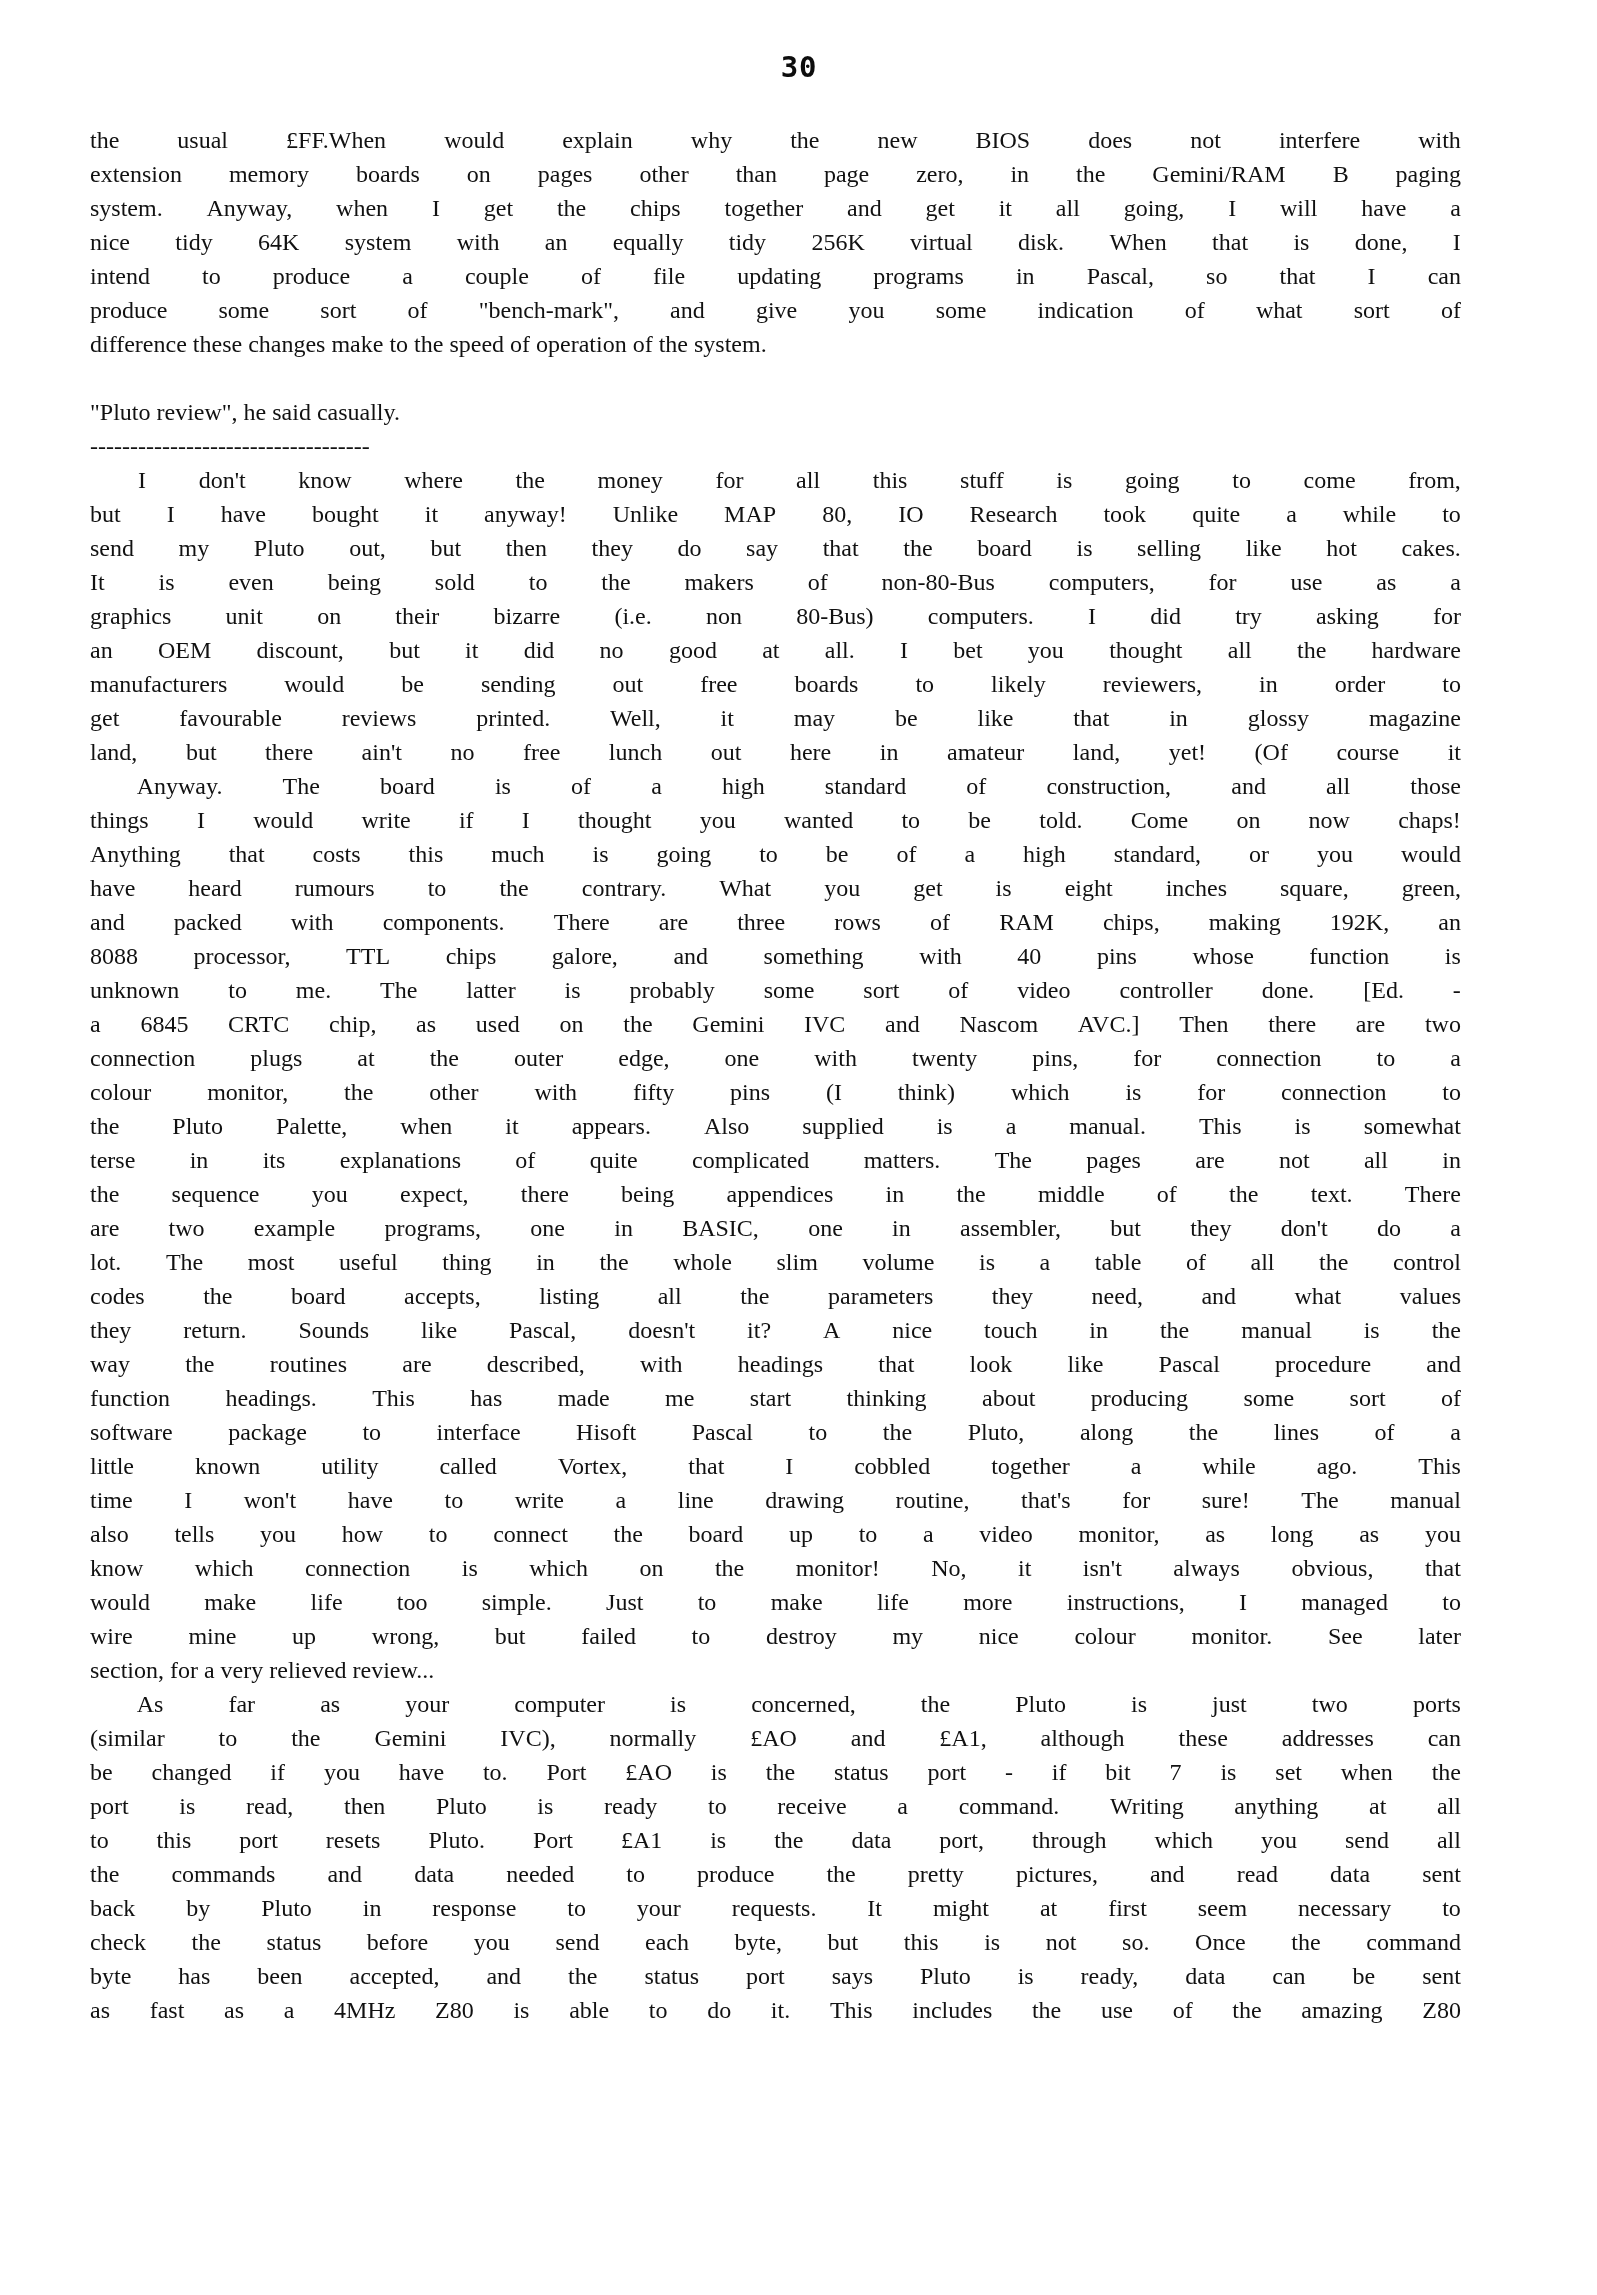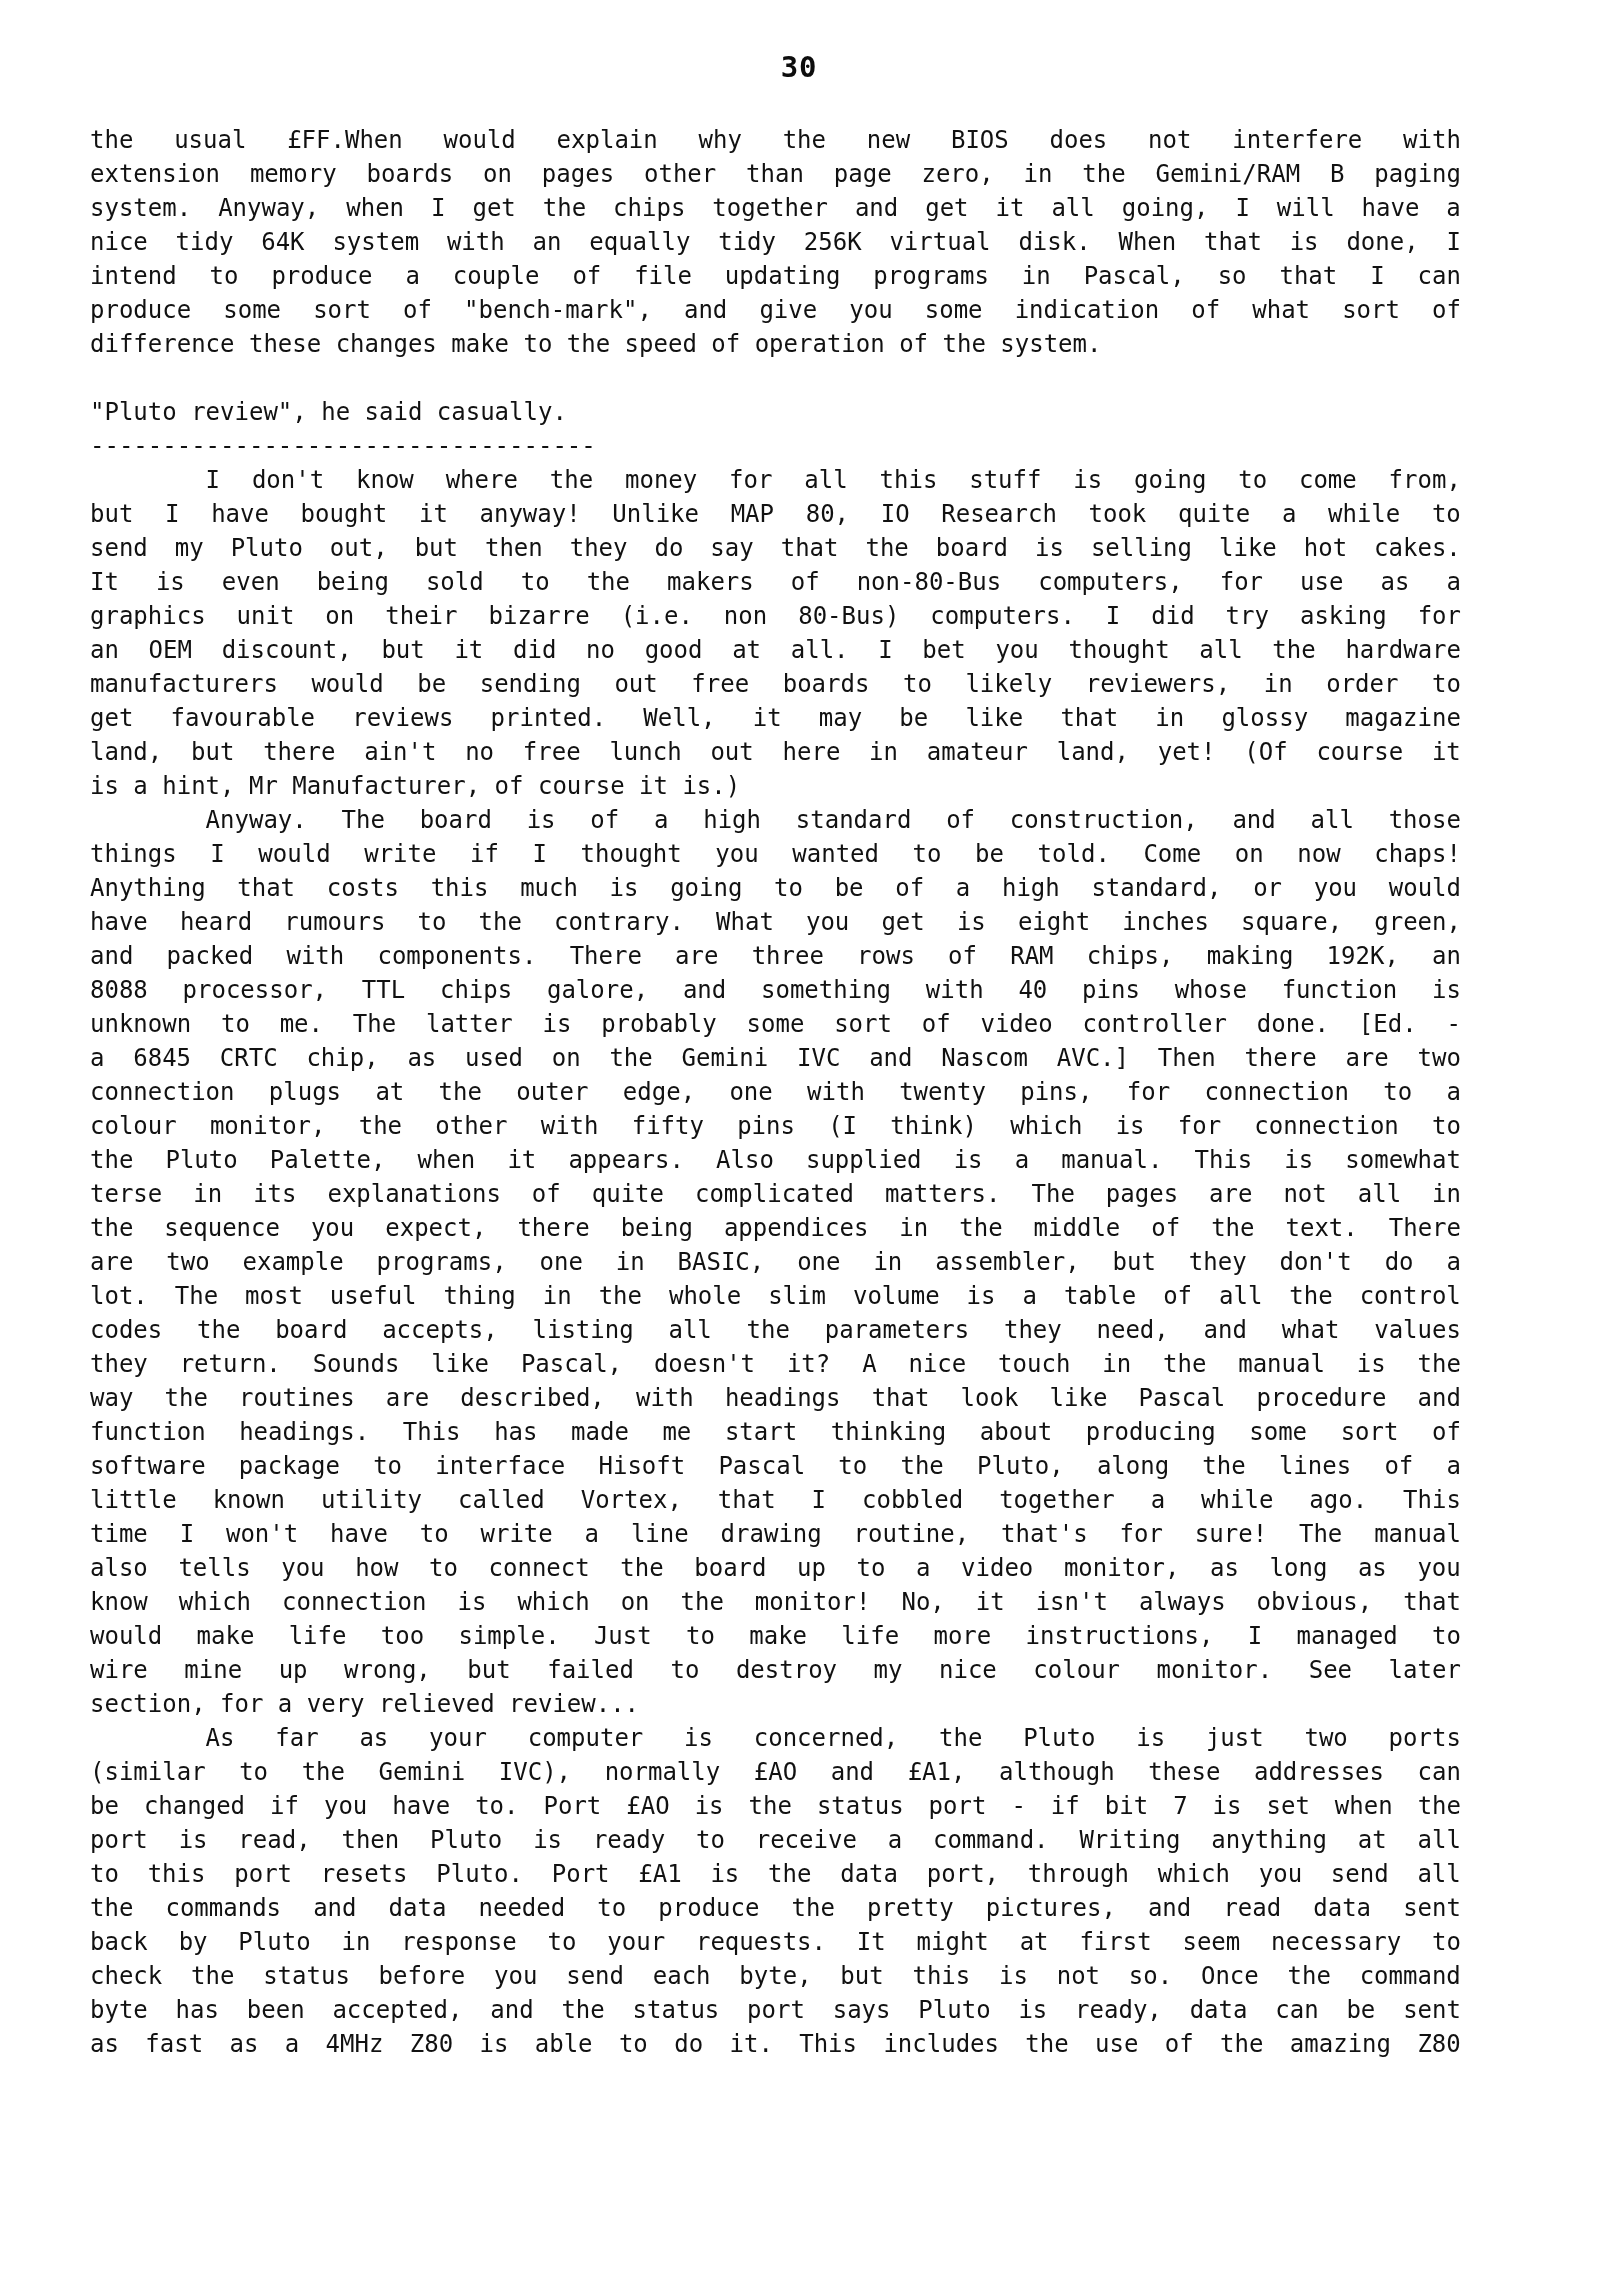--- a/index.html
+++ b/index.html
@@ -31,20 +31,21 @@
     font-size: 29px;
     font-weight: 700;
     letter-spacing: 0.7px;
     color: #0d0d0d;
   }
   .body-text {
     position: absolute;
     top: 123px;
     left: 90px;
     width: 1371px;
+    font-family: Liberation Serif, serif;
   }
   .line {
     display: flex;
     justify-content: space-between;
     font-size: 24px;
     line-height: 34px;
     height: 34px;
     white-space: pre;
     letter-spacing: 0px;
     color: #111111;
@@ -89,21 +90,20 @@
         <div class="rule-line">-----------------------------------</div>
         <div class="line"><span>        I</span><span>don't</span><span>know</span><span>where</span><span>the</span><span>money</span><span>for</span><span>all</span><span>this</span><span>stuff</span><span>is</span><span>going</span><span>to</span><span>come</span><span>from,</span></div>
         <div class="line"><span>but</span><span>I</span><span>have</span><span>bought</span><span>it</span><span>anyway!</span><span>Unlike</span><span>MAP</span><span>80,</span><span>IO</span><span>Research</span><span>took</span><span>quite</span><span>a</span><span>while</span><span>to</span></div>
         <div class="line"><span>send</span><span>my</span><span>Pluto</span><span>out,</span><span>but</span><span>then</span><span>they</span><span>do</span><span>say</span><span>that</span><span>the</span><span>board</span><span>is</span><span>selling</span><span>like</span><span>hot</span><span>cakes.</span></div>
         <div class="line"><span>It</span><span>is</span><span>even</span><span>being</span><span>sold</span><span>to</span><span>the</span><span>makers</span><span>of</span><span>non-80-Bus</span><span>computers,</span><span>for</span><span>use</span><span>as</span><span>a</span></div>
         <div class="line"><span>graphics</span><span>unit</span><span>on</span><span>their</span><span>bizarre</span><span>(i.e.</span><span>non</span><span>80-Bus)</span><span>computers.</span><span>I</span><span>did</span><span>try</span><span>asking</span><span>for</span></div>
         <div class="line"><span>an</span><span>OEM</span><span>discount,</span><span>but</span><span>it</span><span>did</span><span>no</span><span>good</span><span>at</span><span>all.</span><span>I</span><span>bet</span><span>you</span><span>thought</span><span>all</span><span>the</span><span>hardware</span></div>
         <div class="line"><span>manufacturers</span><span>would</span><span>be</span><span>sending</span><span>out</span><span>free</span><span>boards</span><span>to</span><span>likely</span><span>reviewers,</span><span>in</span><span>order</span><span>to</span></div>
         <div class="line"><span>get</span><span>favourable</span><span>reviews</span><span>printed.</span><span>Well,</span><span>it</span><span>may</span><span>be</span><span>like</span><span>that</span><span>in</span><span>glossy</span><span>magazine</span></div>
         <div class="line"><span>land,</span><span>but</span><span>there</span><span>ain't</span><span>no</span><span>free</span><span>lunch</span><span>out</span><span>here</span><span>in</span><span>amateur</span><span>land,</span><span>yet!</span><span>(Of</span><span>course</span><span>it</span></div>
-        <div class="line nojust">is a hint, Mr Manufacturer, of course it is.)</div>
         <div class="line"><span>        Anyway.</span><span>The</span><span>board</span><span>is</span><span>of</span><span>a</span><span>high</span><span>standard</span><span>of</span><span>construction,</span><span>and</span><span>all</span><span>those</span></div>
         <div class="line"><span>things</span><span>I</span><span>would</span><span>write</span><span>if</span><span>I</span><span>thought</span><span>you</span><span>wanted</span><span>to</span><span>be</span><span>told.</span><span>Come</span><span>on</span><span>now</span><span>chaps!</span></div>
         <div class="line"><span>Anything</span><span>that</span><span>costs</span><span>this</span><span>much</span><span>is</span><span>going</span><span>to</span><span>be</span><span>of</span><span>a</span><span>high</span><span>standard,</span><span>or</span><span>you</span><span>would</span></div>
         <div class="line"><span>have</span><span>heard</span><span>rumours</span><span>to</span><span>the</span><span>contrary.</span><span>What</span><span>you</span><span>get</span><span>is</span><span>eight</span><span>inches</span><span>square,</span><span>green,</span></div>
         <div class="line"><span>and</span><span>packed</span><span>with</span><span>components.</span><span>There</span><span>are</span><span>three</span><span>rows</span><span>of</span><span>RAM</span><span>chips,</span><span>making</span><span>192K,</span><span>an</span></div>
         <div class="line"><span>8088</span><span>processor,</span><span>TTL</span><span>chips</span><span>galore,</span><span>and</span><span>something</span><span>with</span><span>40</span><span>pins</span><span>whose</span><span>function</span><span>is</span></div>
         <div class="line"><span>unknown</span><span>to</span><span>me.</span><span>The</span><span>latter</span><span>is</span><span>probably</span><span>some</span><span>sort</span><span>of</span><span>video</span><span>controller</span><span>done.</span><span>[Ed.</span><span>-</span></div>
         <div class="line"><span>a</span><span>6845</span><span>CRTC</span><span>chip,</span><span>as</span><span>used</span><span>on</span><span>the</span><span>Gemini</span><span>IVC</span><span>and</span><span>Nascom</span><span>AVC.]</span><span>Then</span><span>there</span><span>are</span><span>two</span></div>
         <div class="line"><span>connection</span><span>plugs</span><span>at</span><span>the</span><span>outer</span><span>edge,</span><span>one</span><span>with</span><span>twenty</span><span>pins,</span><span>for</span><span>connection</span><span>to</span><span>a</span></div>
         <div class="line"><span>colour</span><span>monitor,</span><span>the</span><span>other</span><span>with</span><span>fifty</span><span>pins</span><span>(I</span><span>think)</span><span>which</span><span>is</span><span>for</span><span>connection</span><span>to</span></div>

